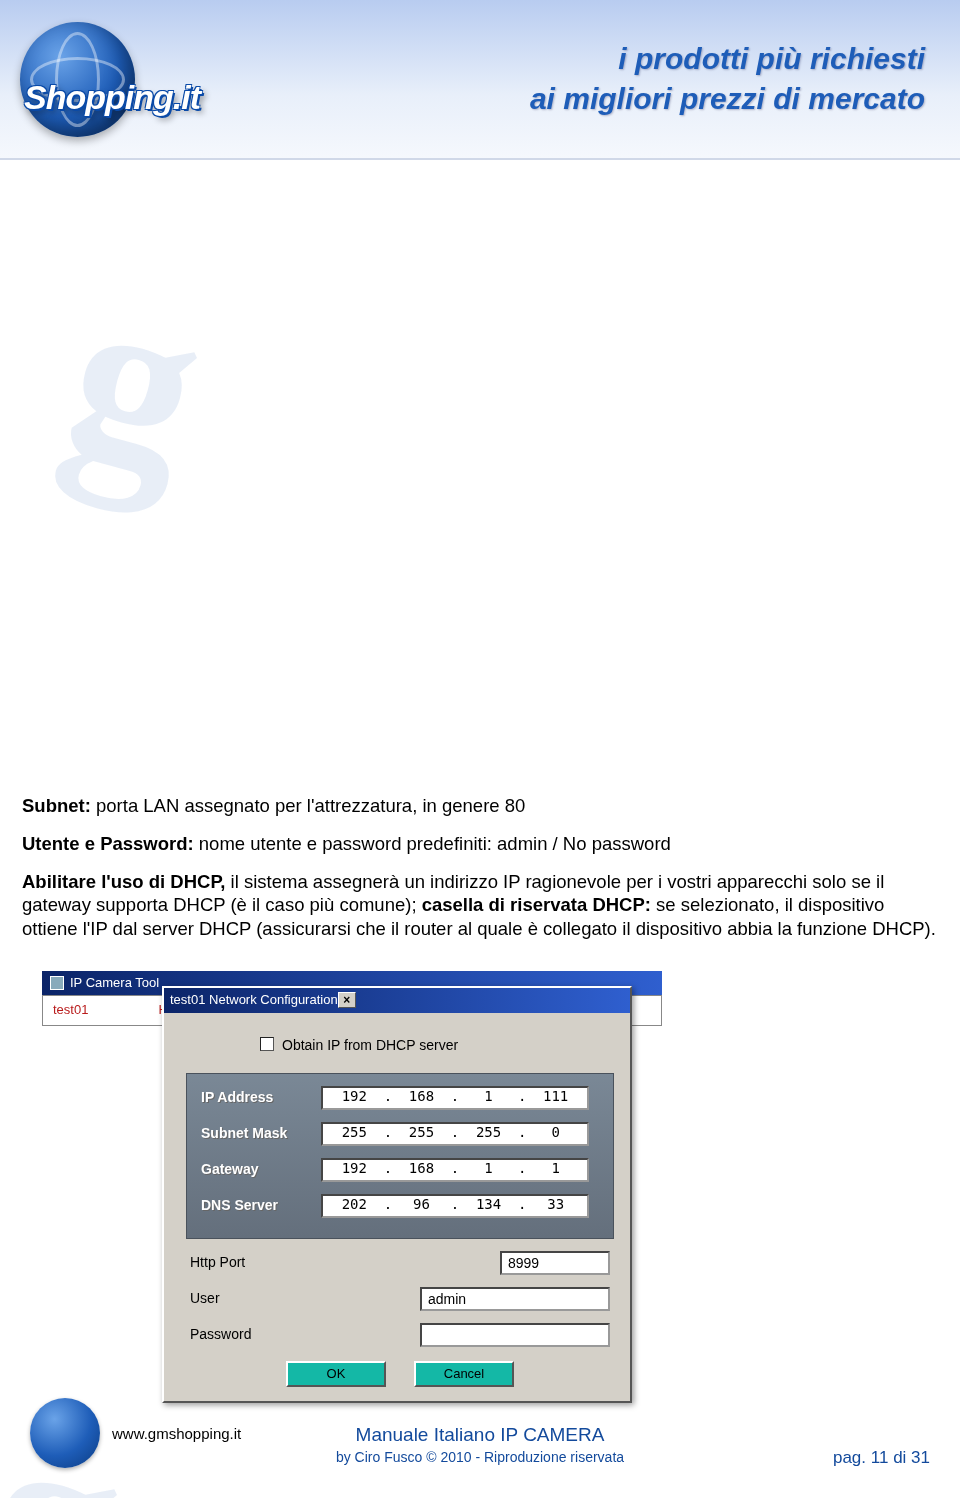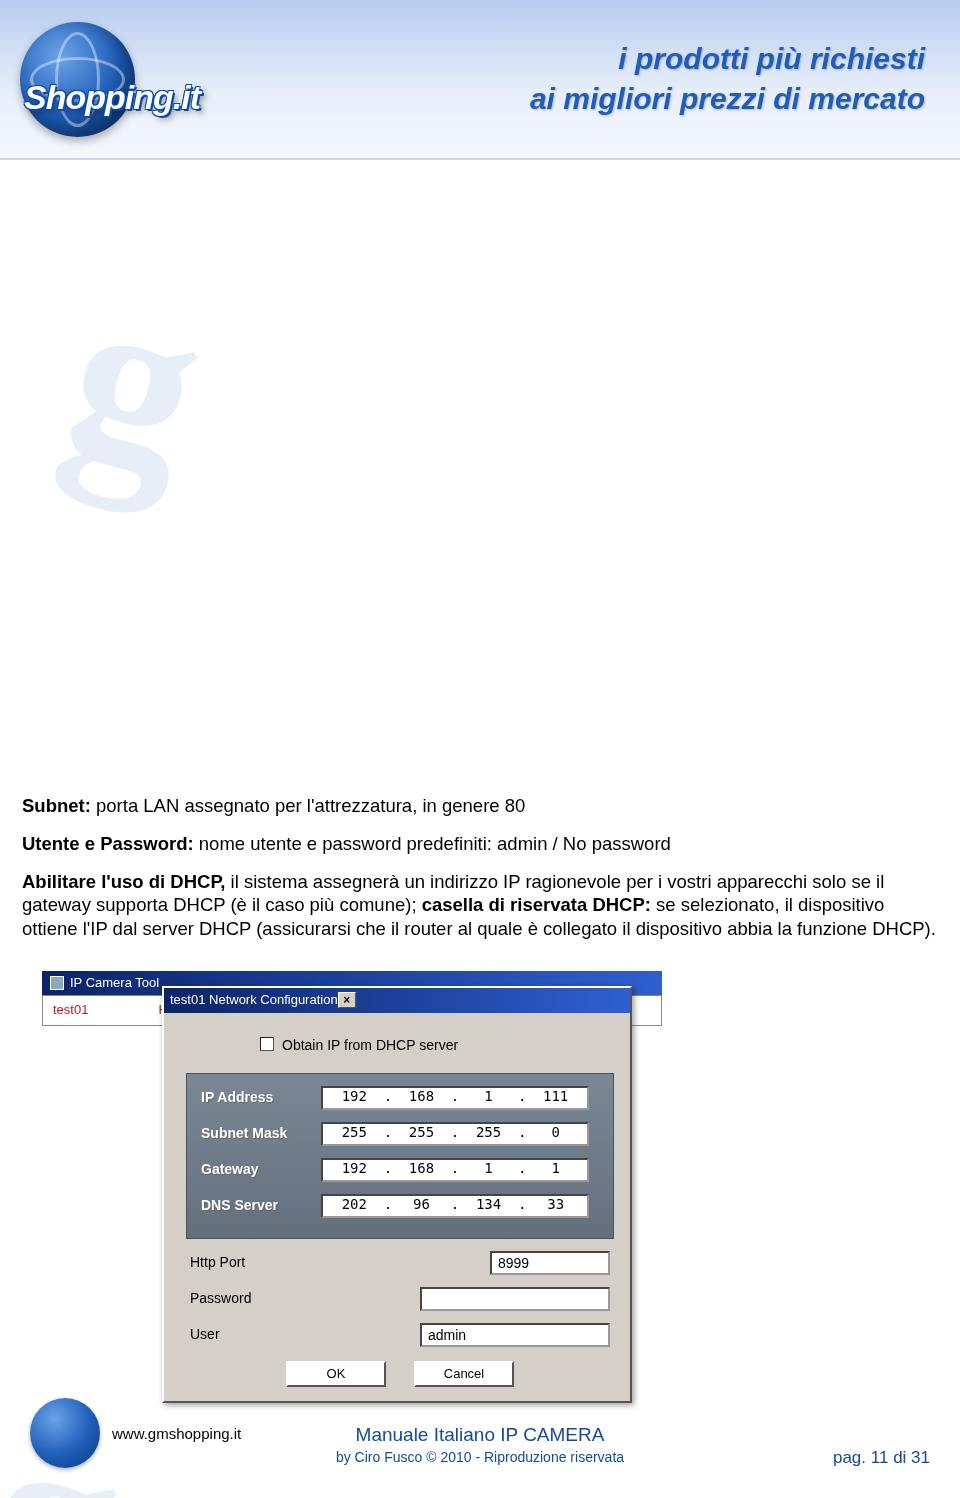--- a/index.html
+++ b/index.html
@@ -168,37 +168,37 @@
     align-items: flex-start;
     padding: 0 6px;
     font-family: monospace;
     font-size: 14px;
     gap: 4px;
   }
   .ip-field span { flex: 1; text-align: center; }
   .txt-field {
     background: #fff;
     border: 2px inset #999;
-    width: 120px;
+    width: 110px;
     height: 24px;
     padding: 0 6px;
     font-size: 14px;
     line-height: 20px;
   }
   .txt-field.wide { width: 190px; }
   .ip-group {
     background: linear-gradient(180deg, #7a8896, #646f7c);
     padding: 12px 14px 8px 14px;
     margin: 0 -4px 12px -4px;
     border: 1px solid #4a525c;
   }
   .btn-row { display: flex; justify-content: center; gap: 28px; margin-top: 14px; }
   .win-btn {
     width: 100px; height: 26px;
-    background: #ffffff;
+    background: #14b8a6;
     border: 2px solid #fff;
     border-right-color: #555;
     border-bottom-color: #555;
     font-size: 13px;
     text-align: center;
     line-height: 22px;
   }
   .footer {
     position: absolute;
     bottom: 30px;
@@ -305,28 +305,28 @@
               </div>
             </div>
           </div>
 
           <div class="form-row dark">
             <div class="lbl">Http Port</div>
             <div style="flex:1"></div>
             <div class="txt-field">8999</div>
           </div>
           <div class="form-row dark">
+            <div class="lbl">User</div>
+            <div style="flex:1"></div>
+            <div class="txt-field wide">admin</div>
+          </div>
+          <div class="form-row dark">
             <div class="lbl">Password</div>
             <div style="flex:1"></div>
             <div class="txt-field wide"></div>
-          </div>
-          <div class="form-row dark">
-            <div class="lbl">User</div>
-            <div style="flex:1"></div>
-            <div class="txt-field wide">admin</div>
           </div>
 
           <div class="btn-row">
             <div class="win-btn">OK</div>
             <div class="win-btn">Cancel</div>
           </div>
         </div>
       </div>
     </div>
   </div>

